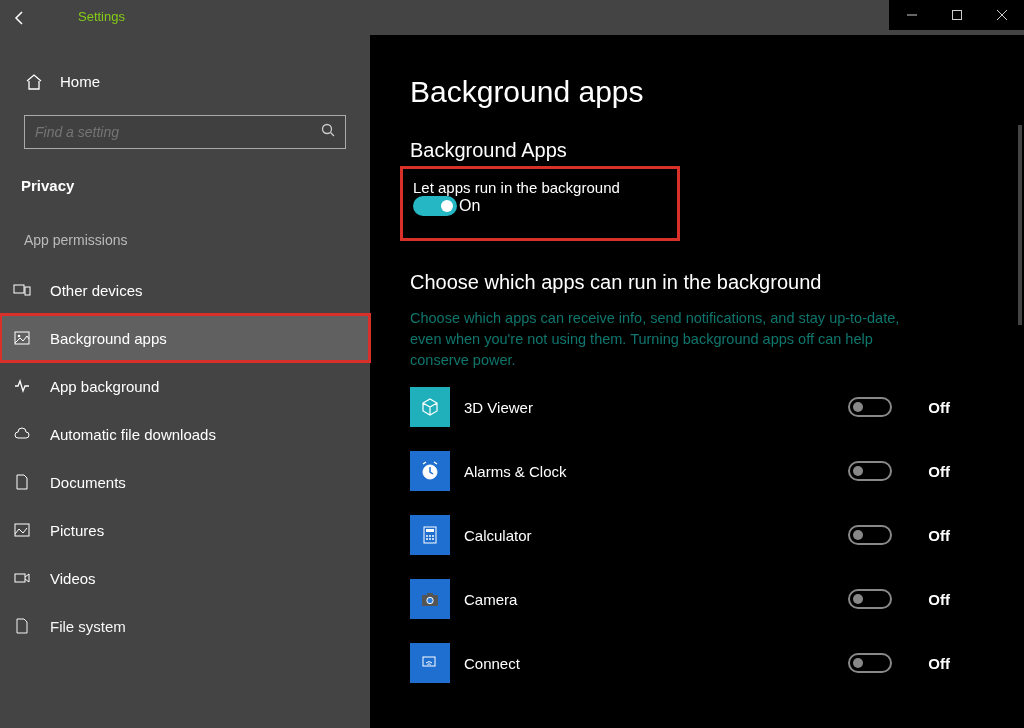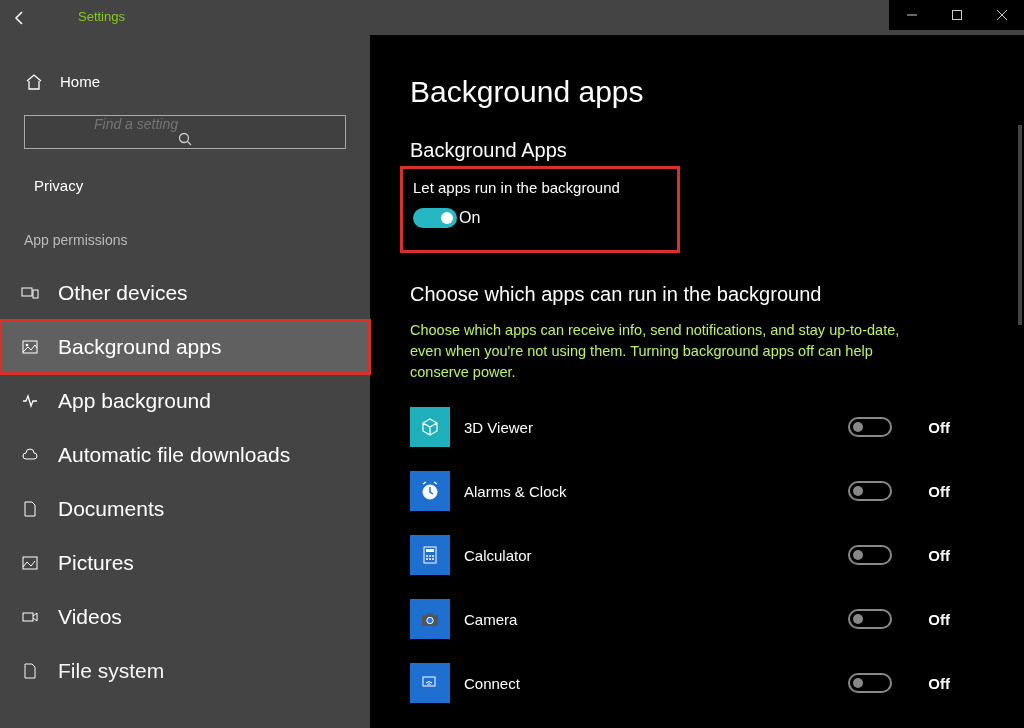--- a/index.html
+++ b/index.html
@@ -60,47 +60,46 @@
   }
   .sidebar .home .ico { width: 20px; margin-right: 16px; display:flex; align-items:center; justify-content:center;}
   .search {
     margin: 16px 24px 20px 24px;
     border: 1px solid #aaa;
     height: 34px;
     display: flex; align-items: center;
     padding: 0 10px;
     background: rgba(60,60,60,0.4);
     cursor: text;
-    flex-direction: column;
   }
   .search input {
     flex: 1;
     background: transparent;
     border: none;
     outline: none;
     color: #fff;
     font-size: 14px;
     font-style: italic;
   }
   .section-title {
-    padding: 8px 34px;
+    padding: 8px 21px;
     font-size: 15px;
-    font-weight: 400;
+    font-weight: 700;
     color: #fff;
   }
   .sidebar .group-title {
     color: #bbb;
     font-size: 14px;
     padding: 30px 24px 18px 24px;
   }
   .nav-item {
     display: flex;
     align-items: center;
-    padding: 15px 20px;
-    font-size: 21px;
+    padding: 15px 12px;
+    font-size: 15px;
     cursor: pointer;
     position: relative;
   }
   .nav-item.selected {
     background: rgba(120,120,120,0.55);
     outline: 3px solid #d9302a;
     outline-offset: -2px;
     z-index:1;
   }
   .nav-item .ico {
@@ -110,21 +109,21 @@
   }
   .content {
     flex: 1;
     background: #000;
     padding: 40px 40px 0 40px;
     position: relative;
     overflow: hidden;
   }
   h1 { font-weight: 400; font-size: 30px; margin-bottom: 30px; }
   .subhead { font-size: 20px; font-weight: 400; margin-bottom: 14px;}
-  .desc { color: #bef264; font-size: 14.5px; line-height: 1.45; max-width: 520px; margin-bottom: 24px;}
+  .desc { color: #0f766e; font-size: 14.5px; line-height: 1.45; max-width: 520px; margin-bottom: 16px;}
   .toggle-row {
     display: flex; align-items: center;
     gap: 2px;
     margin-bottom: 8px;
   }
   .toggle {
     width: 44px; height: 20px;
     border-radius: 10px;
     position: relative;
     cursor: pointer;
@@ -300,21 +299,21 @@
     </div>
   </div>
 
   <div class="content">
     <div class="scrollbar"></div>
     <h1>Background apps</h1>
 
     <div class="subhead">Background Apps</div>
 
     <div class="highlight-box">
-      <div style="font-size:15px; margin-bottom:12px;">Let apps run in the background</div>
+      <div style="font-size:15px; ">Let apps run in the background</div>
       <div class="toggle-row">
         <div class="toggle on">
             <div class="knob"></div>
           </div>
         <span>On</span>
       </div>
     </div>
 
     <div class="subhead">Choose which apps can run in the background</div>
     <div class="desc">Choose which apps can receive info, send notifications, and stay up-to-date, even when you're not using them. Turning background apps off can help conserve power.</div>

